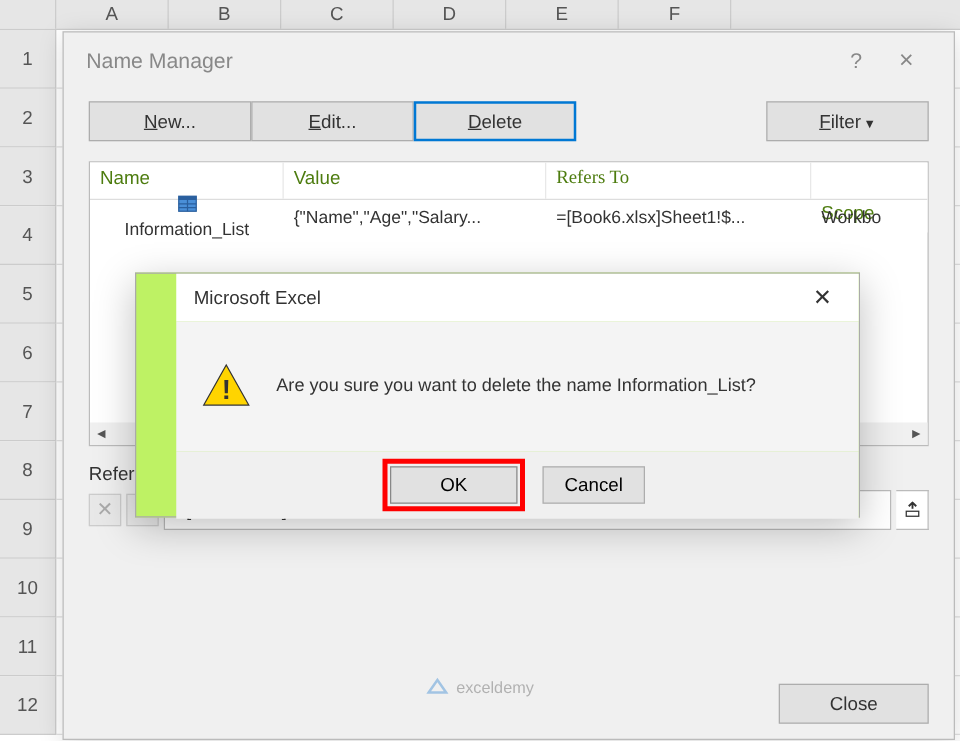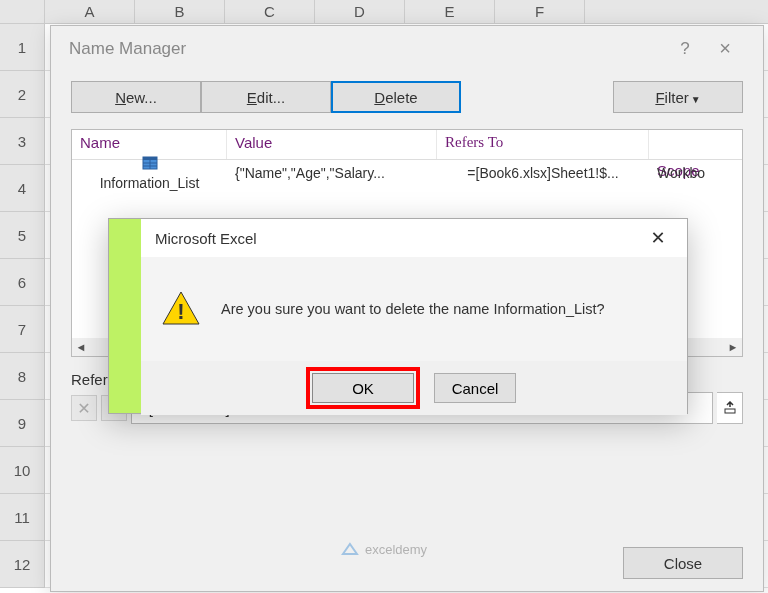--- a/index.html
+++ b/index.html
@@ -23,30 +23,30 @@
 
 .nm-toolbar { display: flex; padding: 10px 20px; }
 .nm-btn { width: 130px; height: 32px; background: #e1e1e1; border: 1px solid #adadad; font-size: 15px; color: #333; cursor: pointer; }
 .nm-btn-delete { border: 2px solid #0078d4; }
 .nm-btn u { text-decoration: underline; }
 .nm-filter { margin-left: auto; }
 .filter-arrow { font-size: 10px; margin-left: 2px; }
 
 .nm-list { margin: 6px 20px 0 20px; background: #fff; border: 1px solid #bbb; height: 228px; position: relative; }
 .nm-list-head { display: flex; height: 30px; background: #fff; border-bottom: 1px solid #ddd; }
-.nm-col { padding: 4px 8px; font-size: 15px; color: #701a75; border-right: 1px solid #e8e8e8; }
+.nm-col { padding: 4px 8px; font-size: 15px; color: #4d7c0f; border-right: 1px solid #e8e8e8; }
 .nm-col-name { width: 155px; }
 .nm-col-value { width: 210px; }
 .nm-col-refers { width: 212px; font-family: Liberation Serif, serif; }
 .nm-col-scope { flex: 1; border-right: none; margin-top: 28px; }
 .nm-row { display: flex; height: 26px; align-items: center; background: #fff; }
 .nm-cell { padding: 2px 8px; font-size: 14px; color: #333; overflow: hidden; white-space: nowrap; }
 .nm-cell-name { width: 155px; display: flex; align-items: center; gap: 4px; flex-direction: column; }
 .nm-cell-value { width: 210px; }
-.nm-cell-refers { width: 212px; text-align: center; }
+.nm-cell-refers { width: 212px; }
 .nm-cell-scope { flex: 1; }
 .table-icon { display: inline-block; width: 16px; height: 16px; }
 
 .nm-scroll { position: absolute; bottom: 0; left: 0; right: 0; height: 18px; background: #f0f0f0; display: flex; align-items: center; }
 .scroll-arrow { width: 18px; height: 18px; text-align: center; font-size: 11px; color: #555; cursor: pointer; line-height: 18px; }
 .scroll-track { flex: 1; }
 
 .nm-refers-label { margin: 14px 20px 4px 20px; font-size: 15px; color: #333; }
 .nm-refers-row { margin: 0 20px; display: flex; align-items: center; gap: 4px; }
 .ref-btn { width: 26px; height: 26px; background: #e8e8e8; border: 1px solid #ccc; color: #aaa; font-size: 16px; cursor: pointer; display: flex; align-items: center; justify-content: center; }

